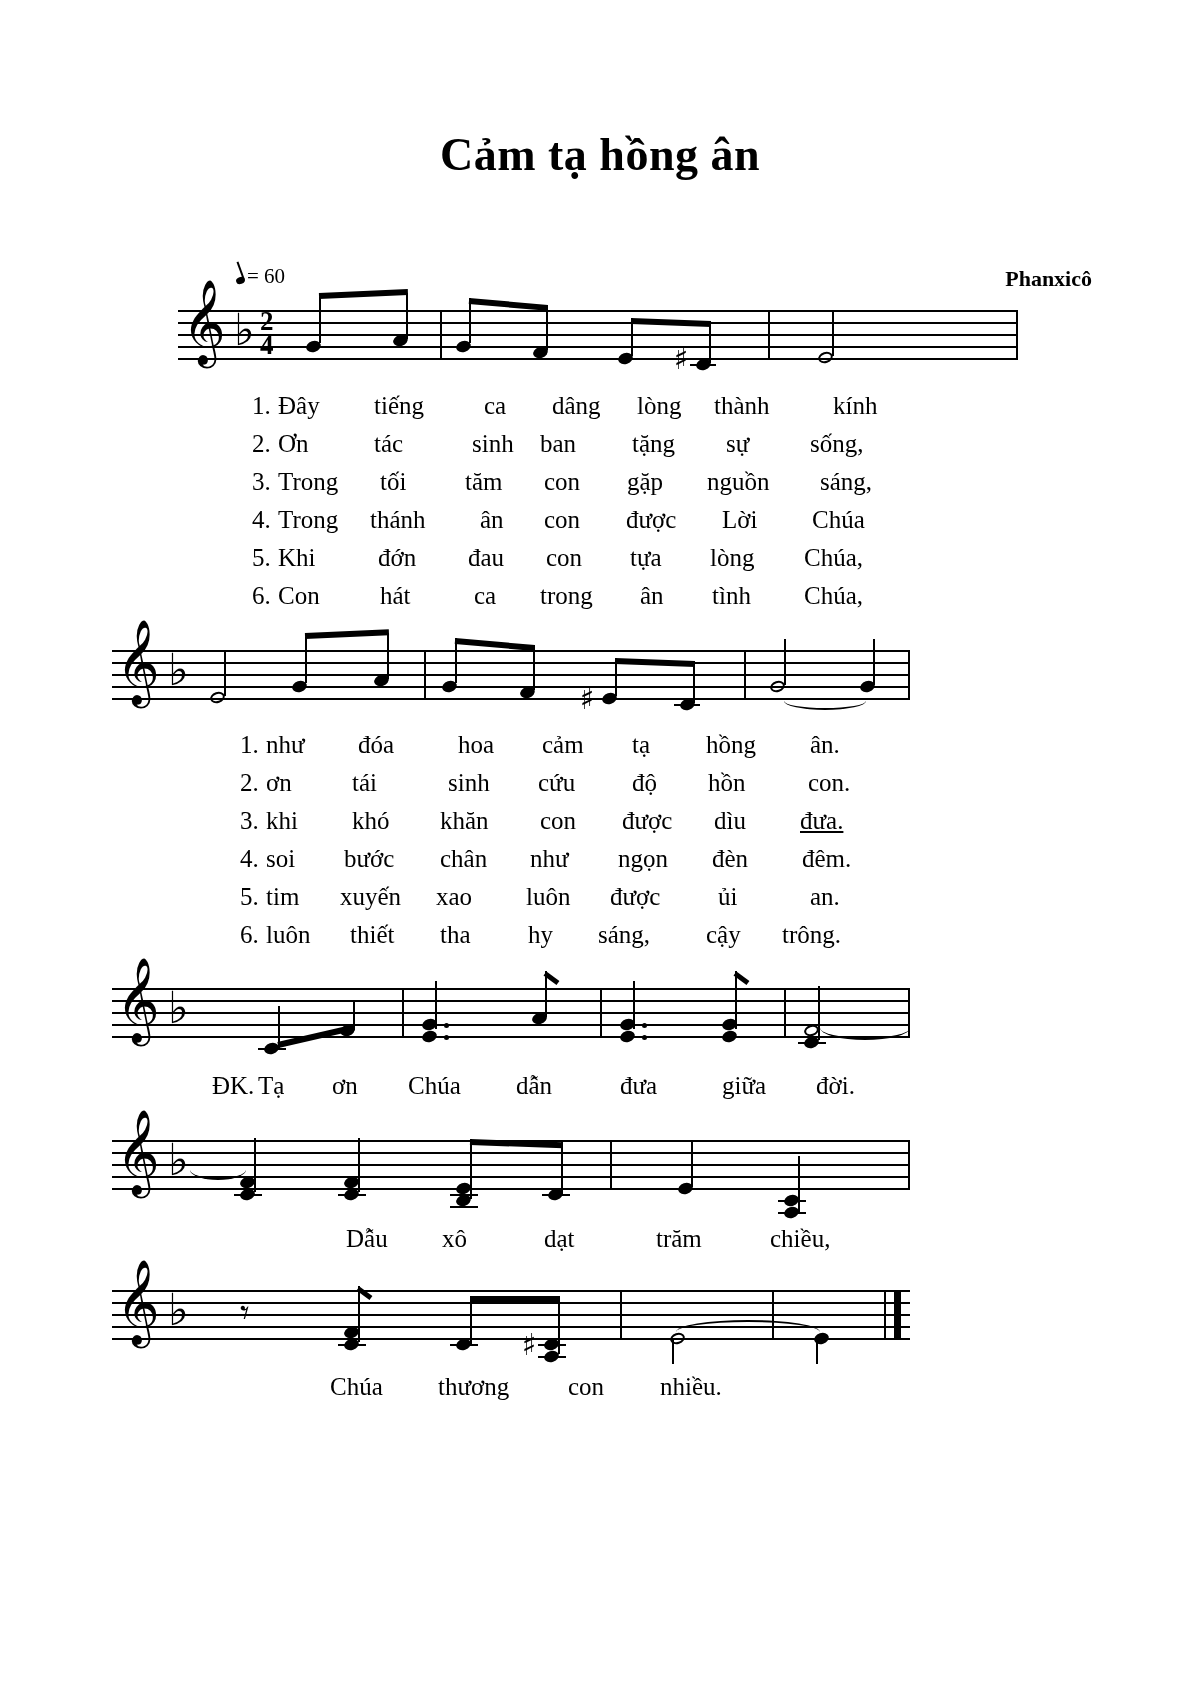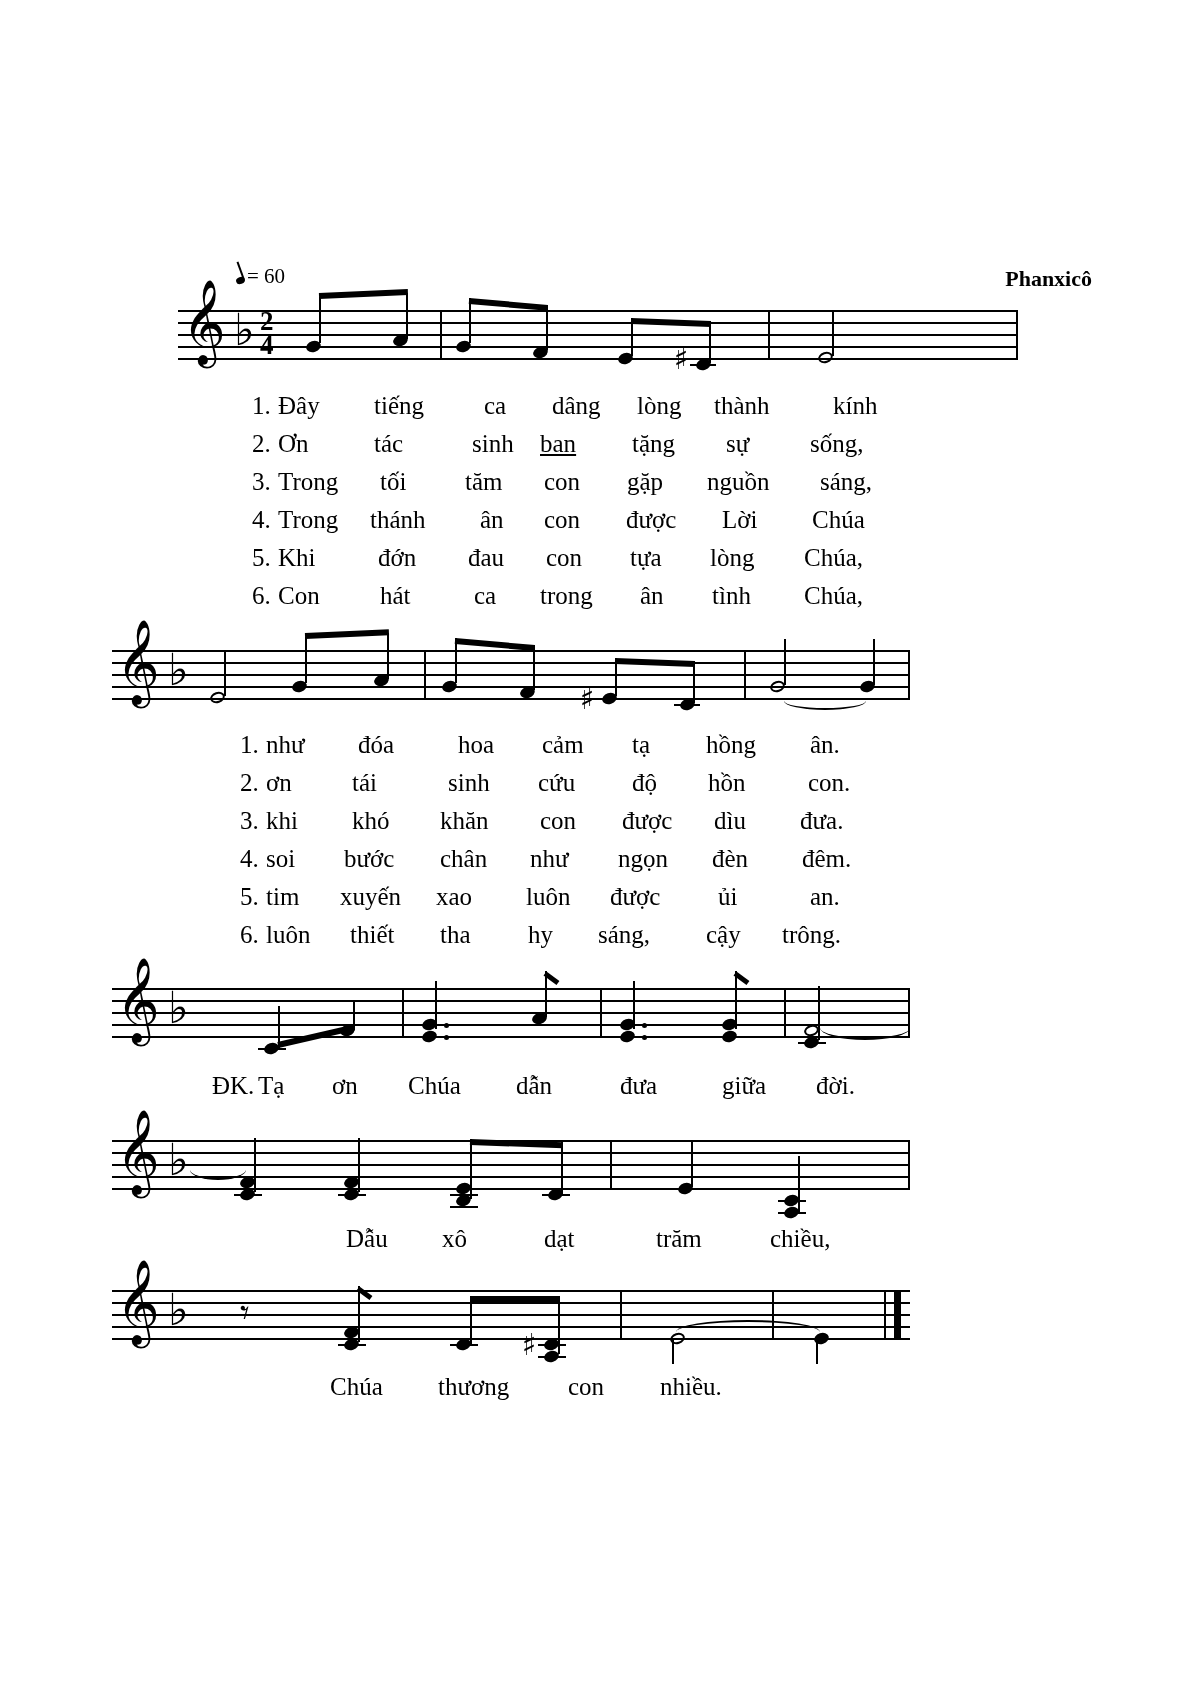--- a/index.html
+++ b/index.html
@@ -225,20 +225,21 @@
   .lyric-line span {
     position: absolute;
     top: 0;
   }
 </style>
 </head>
 <body>
 
 <div class="page">
 
+  <div class="title">Cảm tạ hồng ân</div>
   <div class="tempo"><span class="notehead"></span><span>= 60</span></div>
   <div class="composer">Phanxicô</div>
 
   <div class="system" style="left:178px; top:310px; width:840px; height:50px;">
     <div class="staff">
       <div class="line"></div>
         <div class="line"></div>
         <div class="line"></div>
         <div class="line"></div>
         <div class="line"></div>
@@ -288,21 +289,21 @@
       <span style="left:300px;">dâng</span>
       <span style="left:385px;">lòng</span>
       <span style="left:462px;">thành</span>
       <span style="left:581px;">kính</span>
     </div>
     <div class="lyric-line">
       <span style="left:0px;">2.</span>
       <span style="left:26px;">Ơn</span>
       <span style="left:122px;">tác</span>
       <span style="left:220px;">sinh</span>
-      <span style="left:288px;text-decoration:underline;">ban</span>
+      <span style="left:288px;">ban</span>
       <span style="left:380px;">tặng</span>
       <span style="left:474px;">sự</span>
       <span style="left:558px;">sống,</span>
     </div>
     <div class="lyric-line">
       <span style="left:0px;">3.</span>
       <span style="left:26px;">Trong</span>
       <span style="left:128px;">tối</span>
       <span style="left:213px;">tăm</span>
       <span style="left:292px;">con</span>
@@ -411,21 +412,21 @@
       <span style="left:568px;">con.</span>
     </div>
     <div class="lyric-line">
       <span style="left:0px;">3.</span>
       <span style="left:26px;">khi</span>
       <span style="left:112px;">khó</span>
       <span style="left:200px;">khăn</span>
       <span style="left:300px;">con</span>
       <span style="left:382px;">được</span>
       <span style="left:474px;">dìu</span>
-      <span style="left:560px;">đưa.</span>
+      <span style="left:560px;text-decoration:underline;">đưa.</span>
     </div>
     <div class="lyric-line">
       <span style="left:0px;">4.</span>
       <span style="left:26px;">soi</span>
       <span style="left:104px;">bước</span>
       <span style="left:200px;">chân</span>
       <span style="left:290px;">như</span>
       <span style="left:378px;">ngọn</span>
       <span style="left:472px;">đèn</span>
       <span style="left:562px;">đêm.</span>

